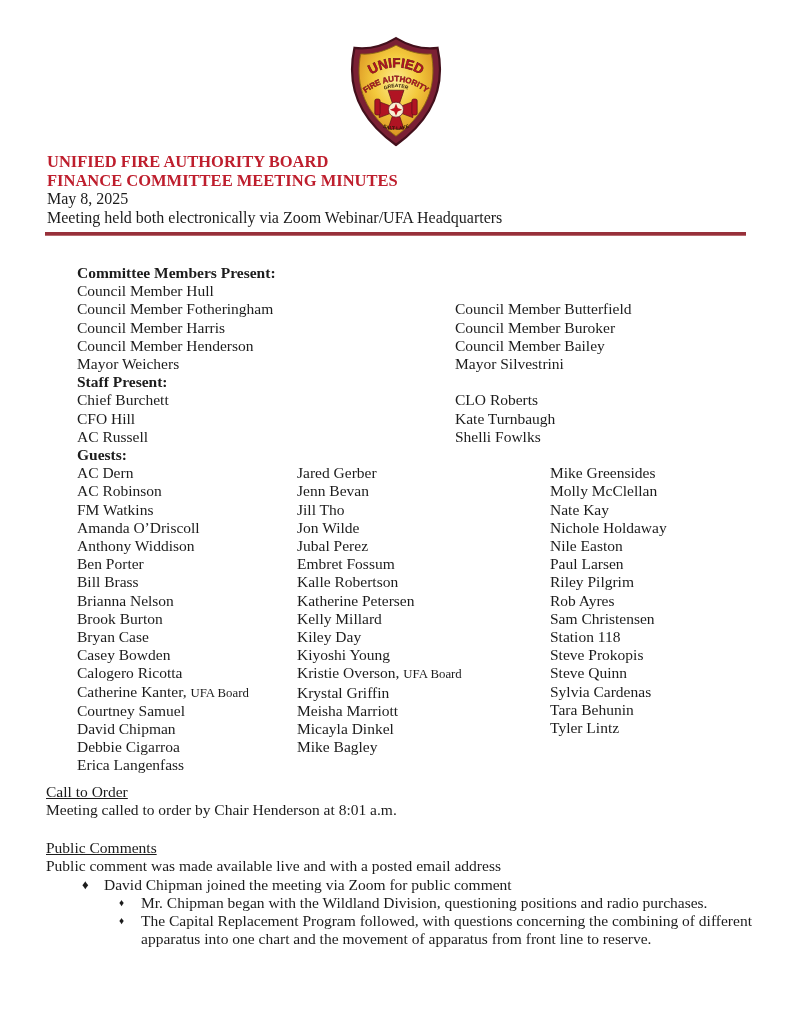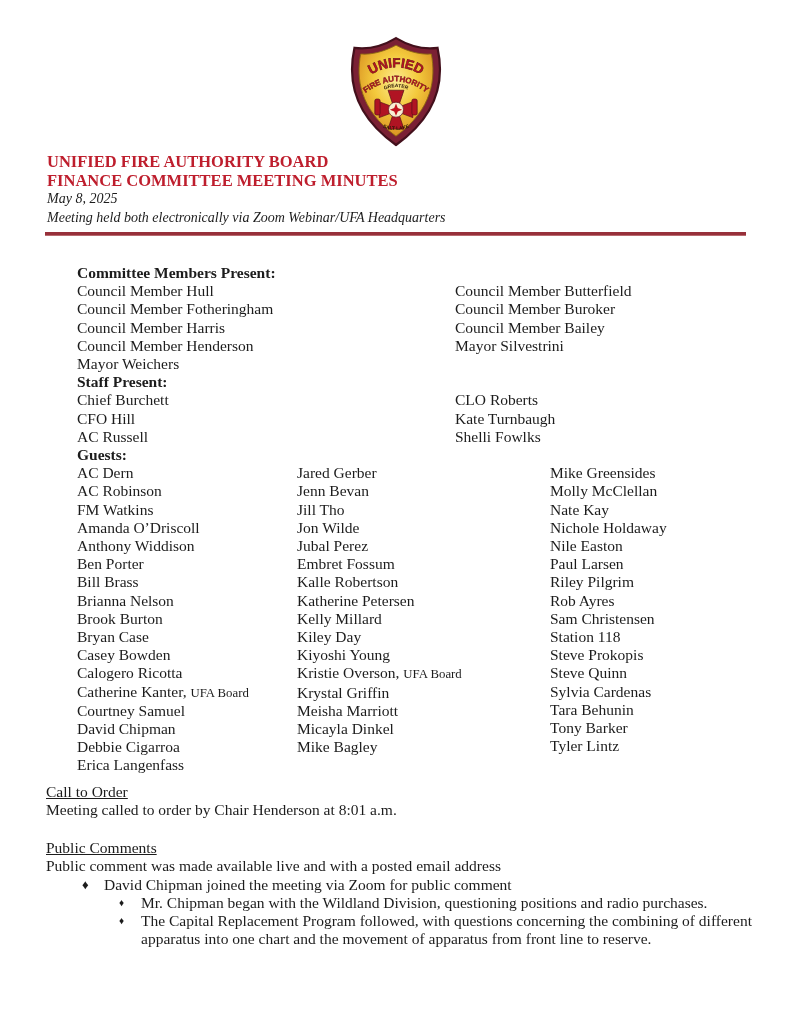--- a/index.html
+++ b/index.html
@@ -10,28 +10,28 @@
     background:#ffffff;
     font-family:"Liberation Serif", serif;
     font-size:15.5px;
     line-height:18.2px;
     color:#1c1c1c;
     overflow:hidden;
   }
   .logo-wrap { padding-top:35px; display:flex; justify-content:center; }
   .header { margin:3px 47px 0 47px; }
   .title-line { color:#be1e2d; font-weight:bold; font-size:16.5px; line-height:19px; }
-  .header-plain { font-size:14px; line-height:18.5px;font-style:italic; }
+  .header-plain { font-size:16px; line-height:18.5px; }
   .rule { margin:5px 45px 0 45px; height:3px; background:#97303a; border-bottom:1px solid #b86a6f; }
 
   .attendance { margin:28px 40px 0 77px; }
   .att-section { }
   .att-section:first-child { margin-top:0;font-family:Liberation Serif, serif; }
   .att-heading { font-weight:bold; }
-  .twocol { display:flex; }
+  .twocol { display:flex;align-items:flex-end; }
   .twocol .col-a { width:378px; flex:0 0 auto; }
   .twocol .col-b { flex:1 1 auto; }
   .threecol { display:flex;justify-content:flex-end; }
   .threecol .g1 { width:220px; flex:0 0 auto; }
   .threecol .g2 { width:253px; flex:0 0 auto; }
   .threecol .g3 { flex:1 1 auto; }
   .list-line { white-space:nowrap; }
   .suffix { font-size:12.8px; }
 
   .body-block { margin:8px 26px 0 46px; }
@@ -181,21 +181,20 @@
             <div class="list-line">Nile Easton</div>
             <div class="list-line">Paul Larsen</div>
             <div class="list-line">Riley Pilgrim</div>
             <div class="list-line">Rob Ayres</div>
             <div class="list-line">Sam Christensen</div>
             <div class="list-line">Station 118</div>
             <div class="list-line">Steve Prokopis</div>
             <div class="list-line">Steve Quinn</div>
             <div class="list-line">Sylvia Cardenas</div>
             <div class="list-line">Tara Behunin</div>
-            <div class="list-line">Tony Barker</div>
             <div class="list-line">Tyler Lintz</div>
           </div>
       </div>
     </div>
 
   </div>
 
   <div class="body-block">
     <div class="sec-heading">Call to Order</div>
     <div>Meeting called to order by Chair Henderson at 8:01 a.m.</div>

